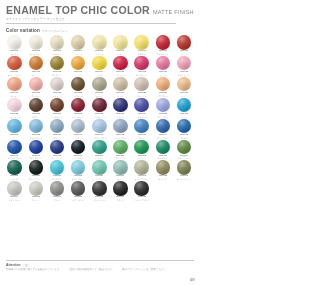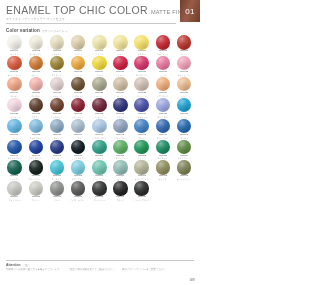--- a/index.html
+++ b/index.html
@@ -26,21 +26,21 @@
   .title-row {
     display: flex;
     align-items: baseline;
     gap: 3px;
     white-space: nowrap;
   }
   .title-main {
     font-size: 10.5px;
     letter-spacing: 0.3px;
     color: #6f6f6f;
-    font-weight: 400;
+    font-weight: 700;
   }
   .title-sub {
     font-size: 5.6px;
     letter-spacing: 0.2px;
     color: #8a8a8a;
     font-weight: 400;
   }
   .title-jp {
     margin-top: 1px;
     font-size: 2.9px;
@@ -185,21 +185,20 @@
 <body>
 
 <div id="page">
 
   <div class="header">
     <div class="title-row">
       <span class="title-main">ENAMEL TOP CHIC COLOR</span>
       <span class="title-sub">MATTE FINISH</span>
     </div>
     <div class="title-jp">エナメルトップシックカラー マット仕上げ</div>
-    <div class="page-badge" style="background-image: linear-gradient(110deg, rgba(0, 0, 0, 0.18) 0%, rgba(255, 255, 255, 0.1) 45%, rgba(0, 0, 0, 0.2) 100%); background-color: rgb(140, 74, 51);">01</div>
     <div class="header-rule"></div>
   </div>
 
   <div class="section-label">
     <span class="en">Color variation</span>
     <span class="jp">カラーバリエーション</span>
   </div>
 
   <div class="grid" id="swatch-grid">
       <div class="row">

